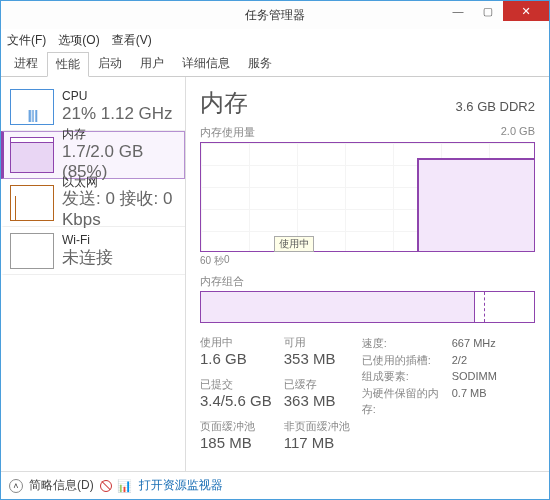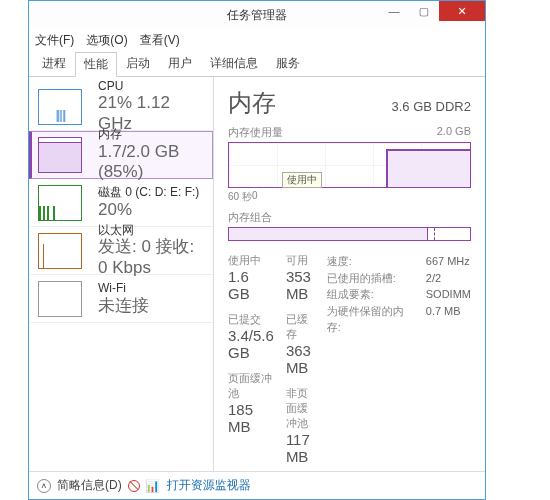--- a/index.html
+++ b/index.html
@@ -1,31 +1,31 @@
 <!DOCTYPE html>
 <html><head>
 <meta charset="utf-8">
 <style>
   * { margin: 0; padding: 0; box-sizing: border-box; font-family: "Microsoft YaHei", "Segoe UI", sans-serif; }
   body { width: 550px; height: 500px; background: #fff; }
-  .window { width: 458px; height: 500px; border: 1px solid #4a9edc; display: flex; flex-direction: column; background: #fff; margin-left: 28px; }
+  .window { width: 550px; height: 500px; border: 1px solid #4a9edc; display: flex; flex-direction: column; background: #fff; }
   .titlebar { height: 28px; background: #fdfdfd; display: flex; align-items: center; position: relative; }
   .title { flex: 1; text-align: center; font-size: 12px; color: #333; }
   .winctl { display: flex; position: absolute; right: 0; top: 0; }
   .winbtn { width: 30px; height: 20px; display: flex; align-items: center; justify-content: center; font-size: 11px; cursor: pointer; }
   .winbtn.min { color:#555; }
   .winbtn.max { color:#555; }
   .winbtn.close { background: #c9302c; color: #fff; width: 46px; }
   .menubar { height: 22px; display: flex; align-items: center; padding: 0 6px; font-size: 12px; gap: 12px; color: #333; }
   .tabs { display: flex; border-bottom: 1px solid #ccc; padding-left: 4px; font-size: 12px; }
   .tab { padding: 3px 8px; border: 1px solid transparent; border-bottom: none; color: #444; cursor: pointer; }
   .tab.active { background: #fff; border-color: #ccc; border-bottom: 1px solid #fff; position: relative; top: 1px; }
   .content { flex: 1; display: flex; overflow: hidden; }
   .sidebar { width: 185px; border-right: 1px solid #ddd; overflow-y: auto; padding-top: 6px; }
-  .sideitem { display: flex; align-items: center; height: 48px; padding: 4px 6px; border-bottom: 1px solid #eee; border-left: 3px solid transparent; cursor: pointer; gap: 16px; }
+  .sideitem { display: flex; align-items: center; height: 48px; padding: 4px 6px; border-bottom: 1px solid #eee; border-left: 3px solid transparent; cursor: pointer; gap: 8px; }
   .sideitem.active { border: 1px solid #b58fd1; border-left: 3px solid #8e44ad; background: #f9f4fd; }
   .minigraph { width: 44px; height: 36px; border: 1px solid #4a90d9; position: relative; background: #fff; flex-shrink: 0; }
   .minigraph.cpu { border-color: #4a90d9; }
   .minigraph.cpu::after { content:""; position:absolute; bottom:2px; left:0; right:0; height:12px; background: linear-gradient(90deg,transparent 0%, transparent 40%, #4a90d9 45%, transparent 50%, #4a90d9 52%, transparent 56%, #4a90d9 60%, transparent 64%);}
   .minigraph.mem { border-color:#8e44ad; }
   .minigraph.mem::after { content:""; position:absolute; left:0; right:0; bottom:0; height:85%; background:#e9d6f4; border-top:1px solid #8e44ad; }
   .minigraph.disk { border-color:#2e8b2e; }
   .minigraph.disk::after { content:""; position:absolute; bottom:0; left:0; right:0; height:14px; background:linear-gradient(90deg,#2e8b2e 0 2px,transparent 2px 4px,#2e8b2e 4px 6px, transparent 6px 8px,#2e8b2e 8px 10px,transparent 10px 14px,#2e8b2e 14px 16px,transparent 16px);}
   .minigraph.eth { border-color:#b5651d; }
   .minigraph.eth::after { content:""; position:absolute; bottom:0; left:4px; width:1px; height:24px; background:#b5651d;}
@@ -44,21 +44,21 @@
   .biggraph .tip { position:absolute; left:22%; bottom:-1px; font-size:10px; border:1px solid #aaa; background:#fefee8; padding:0 4px; color:#555; }
   .gaxis { display:flex; justify-content:flex-start; font-size:10px; color:#888; margin-top:2px;}
   .compgraph { height: 32px; border:1px solid #8e44ad; margin-top:2px; position:relative; background:#fff;}
   .compgraph::before { content:""; position:absolute; left:0; top:0; bottom:0; width:82%; background:#f3e7fa; border-right:1px solid #8e44ad;}
   .compgraph::after { content:""; position:absolute; left:82%; width:3%; top:0; bottom:0; border-right:1px dashed #8e44ad;}
   .stats { display:flex; margin-top:12px; gap:12px; font-size:12px; color:#555;}
   .statcol { display:flex; flex-direction:column; gap:10px; }
   .stat .lbl { font-size:11px; color:#888;}
   .stat .val { font-size:15px; color:#555;}
   .kvcol { font-size:11px; color:#666; }
-  .kvcol div { display:flex; gap:9px; line-height:1.5;}
+  .kvcol div { display:flex; gap:0; line-height:1.5;}
   .kvcol .k { width:90px; color:#888;}
   .footer { height:28px; border-top:1px solid #ddd; display:flex; align-items:center; padding:0 8px; font-size:12px; gap:6px; color:#444;}
   .footer .chev { width:14px; height:14px; border:1px solid #888; border-radius:50%; display:inline-flex; align-items:center; justify-content:center; font-size:9px;}
   .footer .link { color:#1a6fb5; cursor:pointer;}
   .footer .rmicon { color:#1a6fb5; }
   .noaccess { width:12px; height:12px; border:1px solid #c33; border-radius:50%; display:inline-flex; align-items:center; justify-content:center; position:relative;}
   .noaccess::after{content:""; position:absolute; width:12px; height:1px; background:#c33; transform:rotate(45deg);}
 </style>
 </head>
 <body>
@@ -95,27 +95,20 @@
         </div>
       </div>
       <div class="sideitem active">
         <div class="minigraph mem"></div>
         <div class="sidetext">
           <div class="t1">内存</div>
           <div class="t2">1.7/2.0 GB (85%)</div>
         </div>
       </div>
       <div class="sideitem">
-        <div class="minigraph disk"></div>
-        <div class="sidetext">
-          <div class="t1">磁盘 0 (C: D: E: F:)</div>
-          <div class="t2">20%</div>
-        </div>
-      </div>
-      <div class="sideitem">
         <div class="minigraph eth"></div>
         <div class="sidetext">
           <div class="t1">以太网</div>
           <div class="t2">发送: 0 接收: 0 Kbps</div>
         </div>
       </div>
       <div class="sideitem">
         <div class="minigraph wifi"></div>
         <div class="sidetext">
           <div class="t1">Wi-Fi</div>

